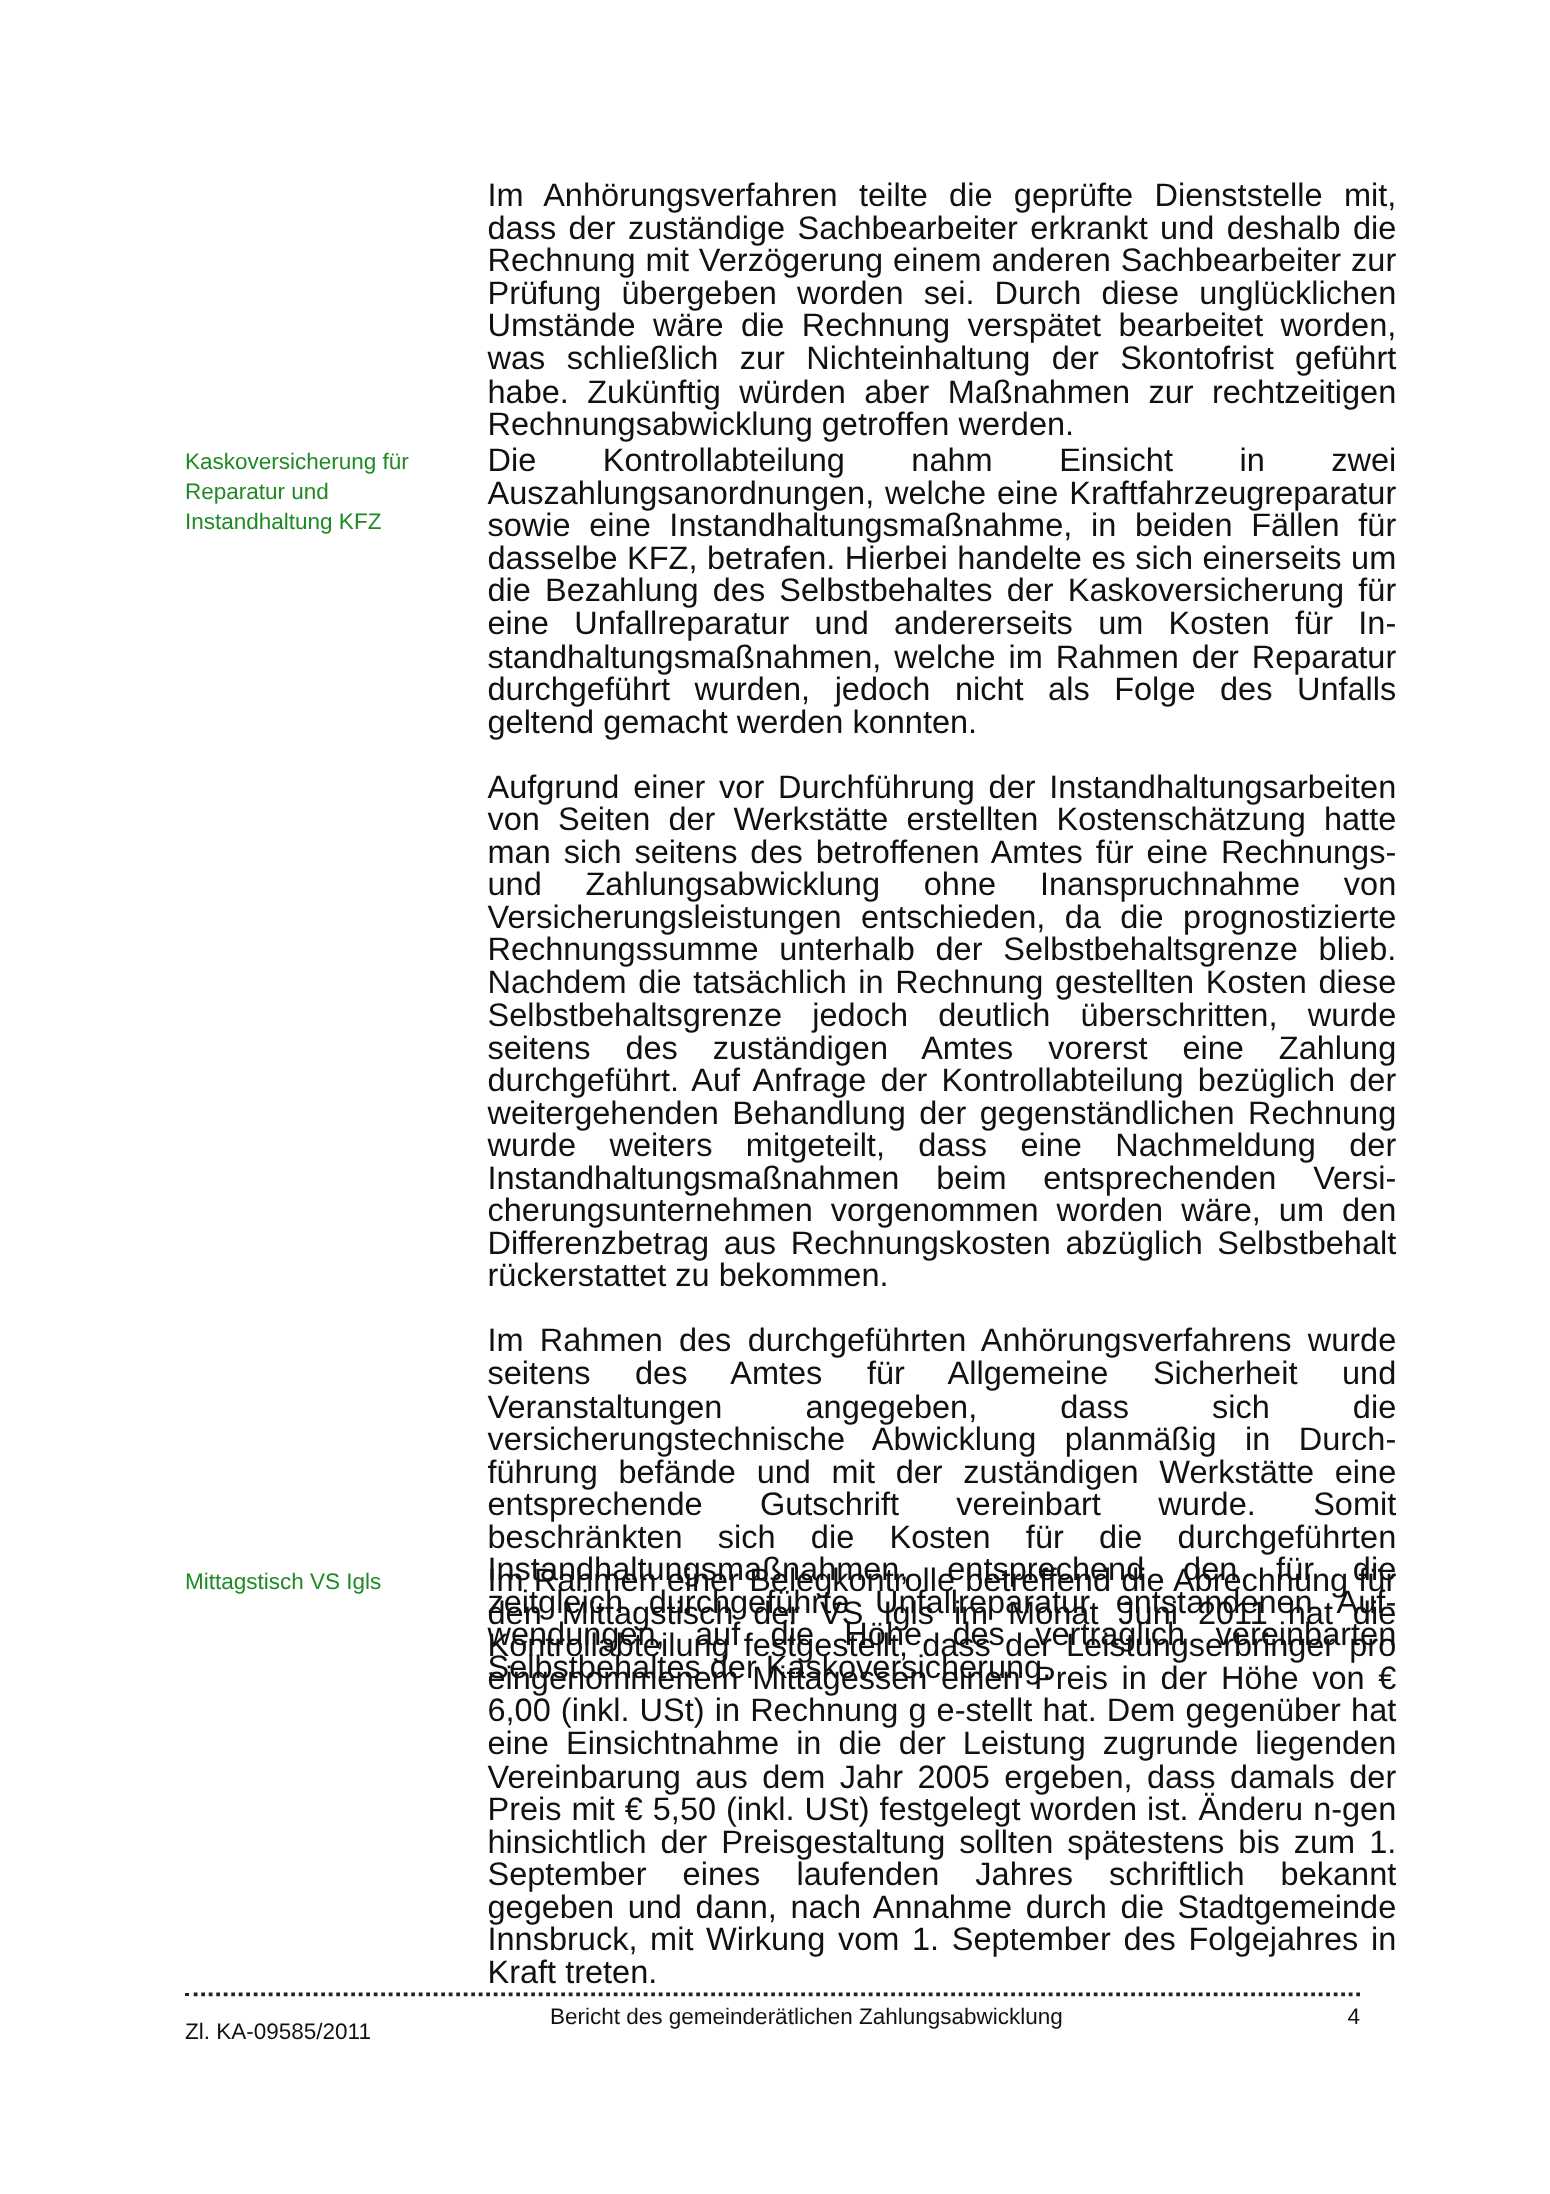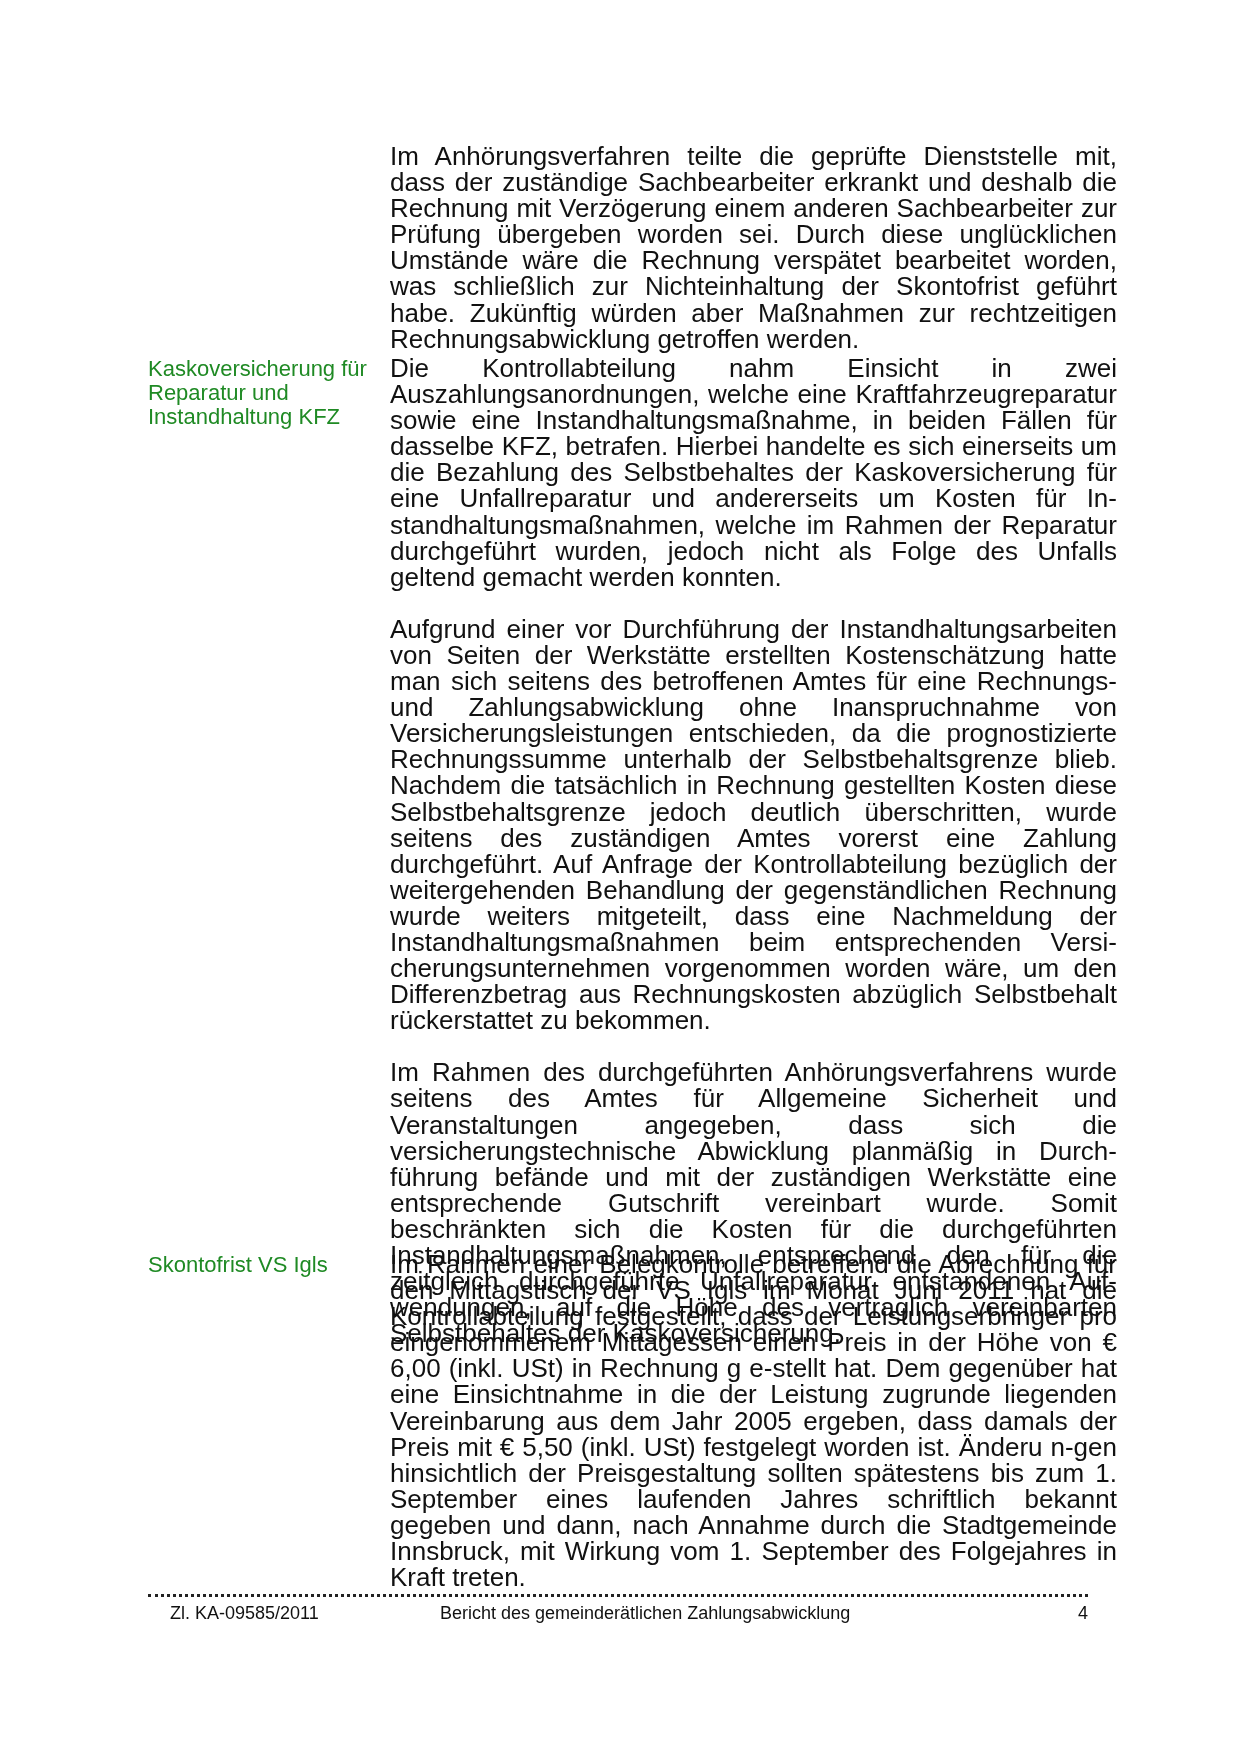--- a/index.html
+++ b/index.html
@@ -1,29 +1,29 @@
 <!DOCTYPE html>
 <html><head>
 <meta charset="utf-8">
 <style>
   html, body { margin: 0; padding: 0; background: #ffffff; }
   body { width: 1240px; height: 1755px; position: relative; overflow: hidden;
          font-family: "Liberation Sans", "DejaVu Sans", sans-serif; color: #111111; }
   .page { position: absolute; left: 0; top: 0; width: 1240px; height: 1755px; }
   .row { position: absolute; left: 148px; width: 970px; }
   .side { position: absolute; left: 0; top: 0; width: 220px; color: #1f8a24;
-          font-size: 22px; line-height: 24px; }
+          font-size: 18px; line-height: 24px; }
   .main { position: absolute; left: 242px; width: 727px; font-size: 26px;
           line-height: 26.1px; text-align: justify; hyphens: manual; }
   .main p { margin: 0 0 26px 0; }
   .footer-rule { position: absolute; left: 148px; top: 1588px; width: 940px; height: 6px;
                  border-bottom: 3px dotted #222; }
   .footer { position: absolute; left: 148px; top: 1603px; width: 940px; height: 26px;
             font-size: 18px; color: #111; }
-  .footer .ref { position: absolute; left: 0; top: 0; margin-left: 22px; }
+  .footer .ref { position: absolute; left: 0; top: 12px; }
   .footer .title { position: absolute; left: 292px; top: 0; }
   .footer .pnum { position: absolute; right: 0; top: 0; }
 </style>
 </head>
 <body>
 
 <div class="page">
 
   <div class="row" style="top:143px;">
     <div class="main">
@@ -34,21 +34,21 @@
   <div class="row" style="top:355px;">
     <div class="side" style="top:2px;">Kaskoversicherung für Reparatur und Instandhaltung KFZ</div>
     <div class="main">
       <p>Die Kontrollabteilung nahm Einsicht in zwei Auszahlungsanordnungen, welche eine Kraftfahrzeugreparatur sowie eine Instandhaltungsmaß­nahme, in beiden Fällen für dasselbe KFZ, betrafen. Hierbei handelte es sich einerseits um die Bezahlung des Selbstbehaltes der Kaskover­sicherung für eine Unfallreparatur und andererseits um Kosten für In­standhaltungsmaßnahmen, welche im Rahmen der Reparatur durchge­führt wurden, jedoch nicht als Folge des Unfalls geltend gemacht wer­den konnten.</p>
       <p>Aufgrund einer vor Durchführung der Instandhaltungsarbeiten von Sei­ten der Werkstätte erstellten Kostenschätzung hatte man sich seitens des betroffenen Amtes für eine Rechnungs- und Zahlungsabwicklung ohne Inanspruchnahme von Versicherungsleistungen entschieden, da die prognostizierte Rechnungssumme unterhalb der Selbstbehalts­grenze blieb. Nachdem die tatsächlich in Rechnung gestellten Kosten diese Selbstbehaltsgrenze jedoch deutlich überschritten, wurde seitens des zuständigen Amtes vorerst eine Zahlung durchgeführt. Auf Anfrage der Kontrollabteilung bezüglich der weitergehenden Behandlung der gegenständlichen Rechnung wurde weiters mitgeteilt, dass eine Nach­meldung der Instandhaltungsmaßnahmen beim entsprechenden Versi­cherungsunternehmen vorgenommen worden wäre, um den Differenz­betrag aus Rechnungskosten abzüglich Selbstbehalt rückerstattet zu bekommen.</p>
       <p>Im Rahmen des durchgeführten Anhörungsverfahrens wurde seitens des Amtes für Allgemeine Sicherheit und Veranstaltungen angegeben, dass sich die versicherungstechnische Abwicklung planmäßig in Durch­führung befände und mit der zuständigen Werkstätte eine entspre­chende Gutschrift vereinbart wurde. Somit beschränkten sich die Kos­ten für die durchgeführten Instandhaltungsmaßnahmen, entsprechend den für die zeitgleich durchgeführte Unfallreparatur entstandenen Auf­wendungen, auf die Höhe des vertraglich vereinbarten Selbstbehaltes der Kaskoversicherung.</p>
     </div>
   </div>
 
   <div class="row" style="top:1251px;">
-    <div class="side" style="top:2px;">Skontofrist VS Igls</div>
+    <div class="side" style="top:2px;">Mittagstisch VS Igls</div>
     <div class="main">
       <p>Im Rahmen einer Belegkontrolle betreffend die Abrechnung für den Mittagstisch der VS Igls im Monat Juni 2011 hat die Kontrollabteilung festgestellt, dass der Leistungserbringer pro eingenommenem Mittag­essen einen Preis in der Höhe von € 6,00 (inkl. USt) in Rechnung g e-stellt hat. Dem gegenüber hat eine Einsichtnahme in die der Leistung zugrunde liegenden Vereinbarung aus dem Jahr 2005 ergeben, dass damals der Preis mit € 5,50 (inkl. USt) festgelegt worden ist. Änderu n-gen hinsichtlich der Preisgestaltung sollten spätestens bis zum 1. Sep­tember eines laufenden Jahres schriftlich bekannt gegeben und dann, nach Annahme durch die Stadtgemeinde Innsbruck, mit Wirkung vom 1. September des Folgejahres in Kraft treten.</p>
     </div>
   </div>
 
   <div class="footer-rule"></div>
   <div class="footer">
     <span class="ref">Zl. KA-09585/2011</span>
     <span class="title">Bericht des gemeinderätlichen Zahlungsabwicklung</span>
     <span class="pnum">4</span>

